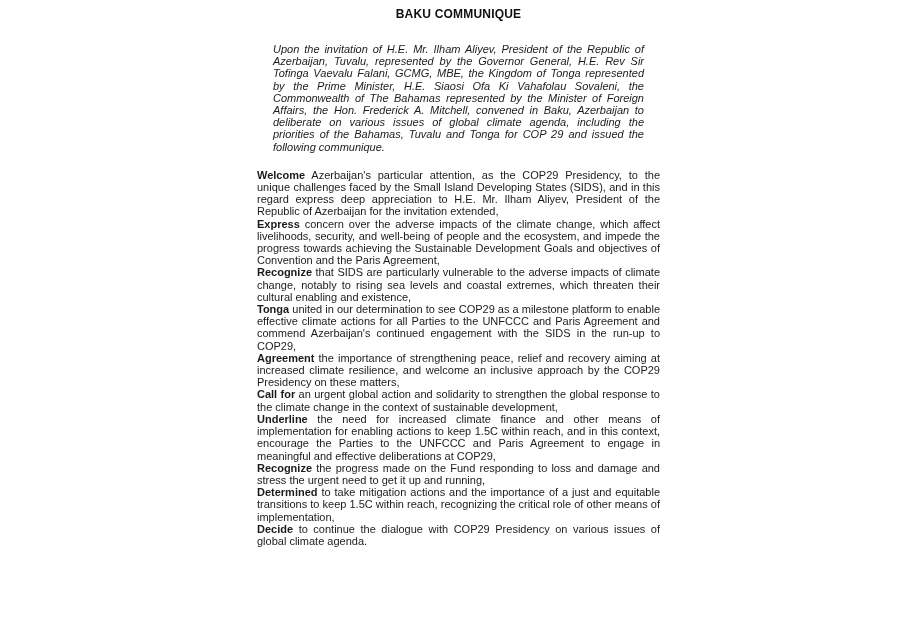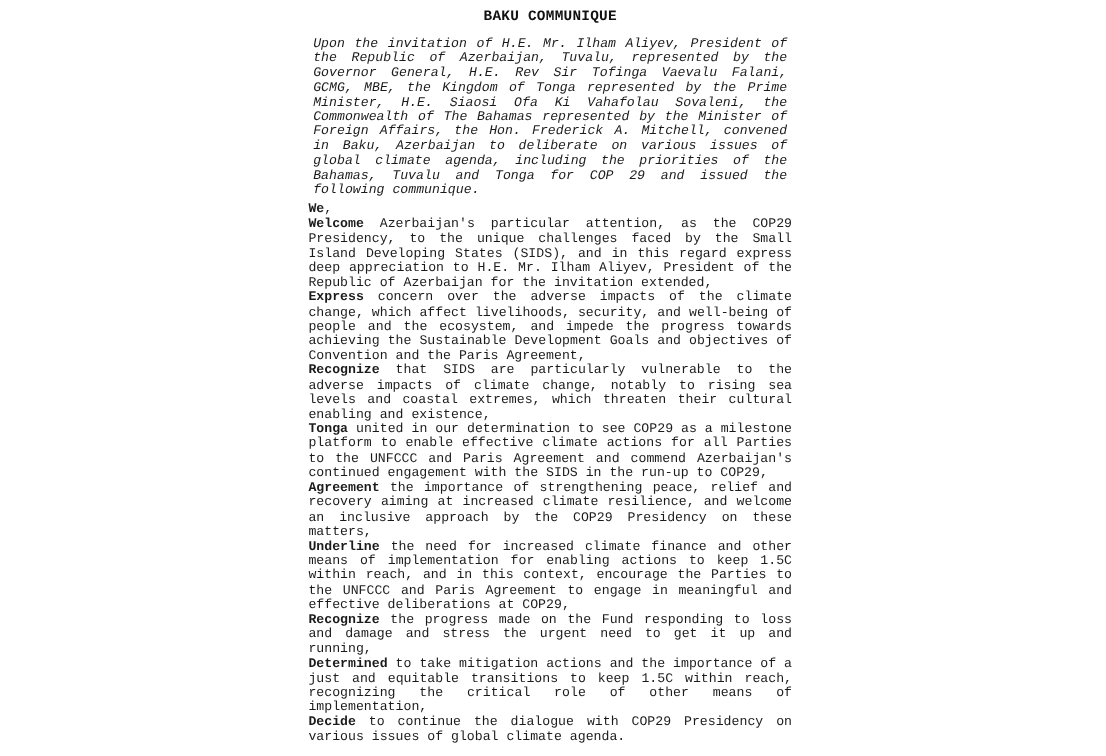--- a/index.html
+++ b/index.html
@@ -9,21 +9,20 @@
     background: #ffffff;
     font-family: "Liberation Sans", "DejaVu Sans", sans-serif;
   }
   .page {
     position: relative;
     width: 922px;
     height: 630px;
     overflow: hidden;
     background: #ffffff;
     color: #1b1b1b;
-    font-family: Liberation Mono, monospace;
   }
   .title {
     position: absolute;
     top: 7px;
     left: 257px;
     width: 403px;
     margin: 0;
     text-align: center;
     font-size: 12px;
     font-weight: 700;
@@ -34,39 +33,39 @@
     position: absolute;
     top: 27px;
     left: 257px;
     width: 403px;
     font-size: 11px;
     line-height: 12.2px;
     text-align: justify;
     text-justify: inter-word;
   }
   .intro {
-    margin: 4px;
+    margin: 16px;
     font-style: italic;
   }
   .para { margin: 0; }
   .lead { font-weight: 700; }
 </style>
 </head>
 <body style="background: rgb(255, 255, 255);">
 
 <div class="page" style="color: rgb(27, 27, 27);">
   <h1 class="title">BAKU COMMUNIQUE</h1>
   <div class="text-block">
     <p class="intro">Upon the invitation of H.E. Mr. Ilham Aliyev, President of the Republic of Azerbaijan, Tuvalu, represented by the Governor General, H.E. Rev Sir Tofinga Vaevalu Falani, GCMG, MBE, the Kingdom of Tonga represented by the Prime Minister, H.E. Siaosi Ofa Ki Vahafolau Sovaleni, the Commonwealth of The Bahamas represented by the Minister of Foreign Affairs, the Hon. Frederick A. Mitchell, convened in Baku, Azerbaijan to deliberate on various issues of global climate agenda, including the priorities of the Bahamas, Tuvalu and Tonga for COP 29 and issued the following communique.</p>
     <div>
-        <p class="para"><span class="lead">We</span><span>,</span></p>
         <p class="para"><span class="lead">Welcome</span><span> Azerbaijan's particular attention, as the COP29 Presidency, to the unique challenges faced by the Small Island Developing States (SIDS), and in this regard express deep appreciation to H.E. Mr. Ilham Aliyev, President of the Republic of Azerbaijan for the invitation extended,</span></p>
         <p class="para"><span class="lead">Express</span><span> concern over the adverse impacts of the climate change, which affect livelihoods, security, and well-being of people and the ecosystem, and impede the progress towards achieving the Sustainable Development Goals and objectives of Convention and the Paris Agreement,</span></p>
         <p class="para"><span class="lead">Recognize</span><span> that SIDS are particularly vulnerable to the adverse impacts of climate change, notably to rising sea levels and coastal extremes, which threaten their cultural enabling and existence,</span></p>
         <p class="para"><span class="lead">Tonga</span><span> united in our determination to see COP29 as a milestone platform to enable effective climate actions for all Parties to the UNFCCC and Paris Agreement and commend Azerbaijan's continued engagement with the SIDS in the run-up to COP29,</span></p>
         <p class="para"><span class="lead">Agreement</span><span> the importance of strengthening peace, relief and recovery aiming at increased climate resilience, and welcome an inclusive approach by the COP29 Presidency on these matters,</span></p>
+        <p class="para"><span class="lead">Call for</span><span> an urgent global action and solidarity to strengthen the global response to the climate change in the context of sustainable development,</span></p>
         <p class="para"><span class="lead">Underline</span><span> the need for increased climate finance and other means of implementation for enabling actions to keep 1.5C within reach, and in this context, encourage the Parties to the UNFCCC and Paris Agreement to engage in meaningful and effective deliberations at COP29,</span></p>
         <p class="para"><span class="lead">Recognize</span><span> the progress made on the Fund responding to loss and damage and stress the urgent need to get it up and running,</span></p>
         <p class="para"><span class="lead">Determined</span><span> to take mitigation actions and the importance of a just and equitable transitions to keep 1.5C within reach, recognizing the critical role of other means of implementation,</span></p>
         <p class="para"><span class="lead">Decide</span><span> to continue the dialogue with COP29 Presidency on various issues of global climate agenda.</span></p>
       </div>
   </div>
 </div>
 
 </body></html>

